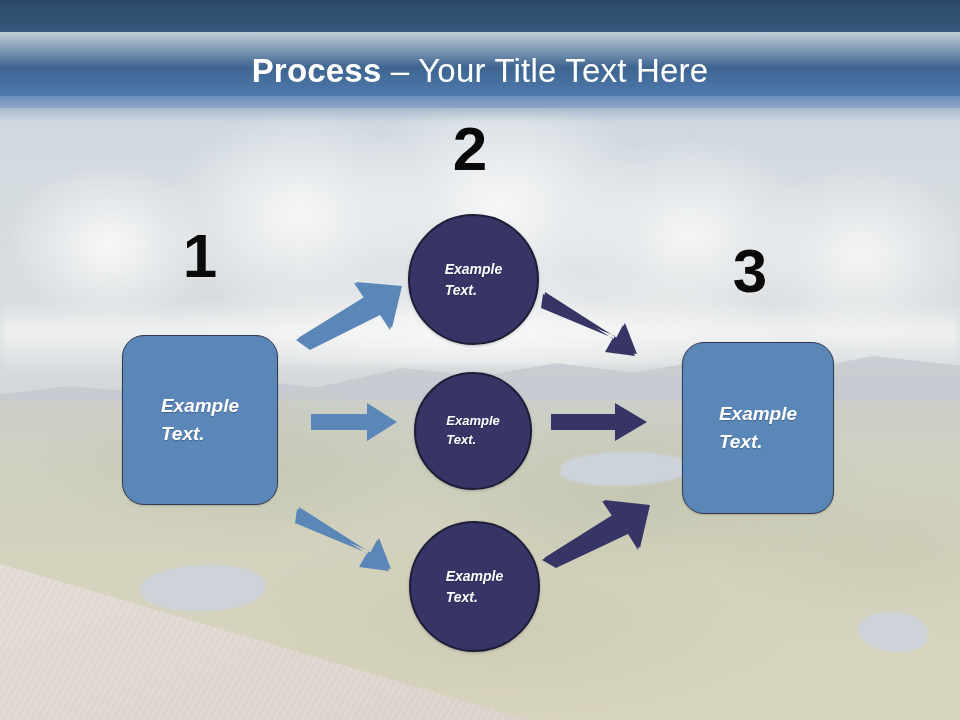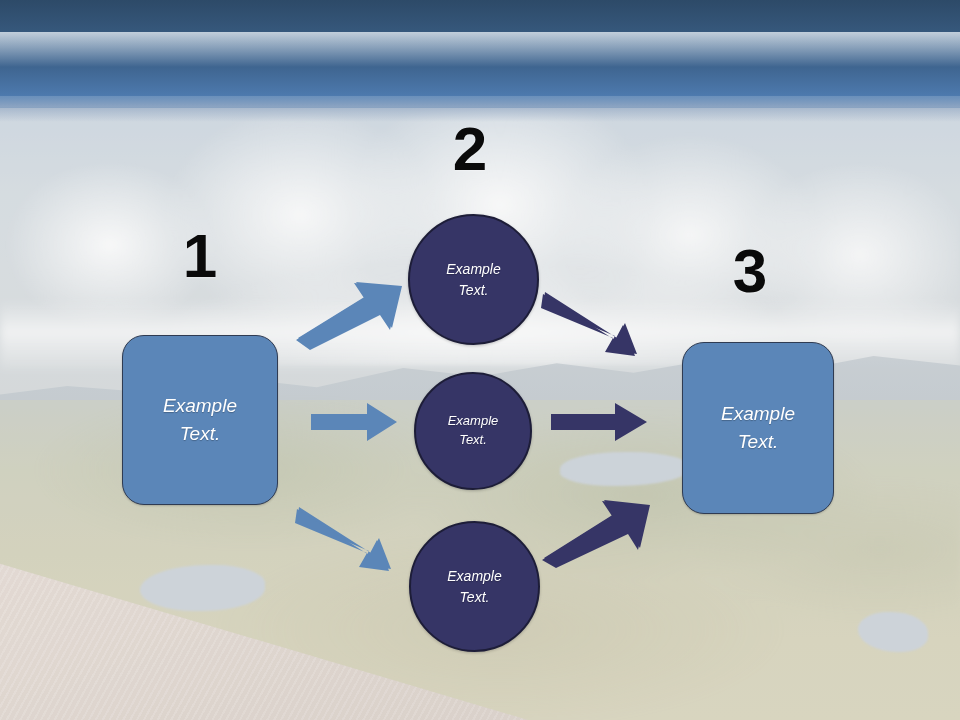--- a/index.html
+++ b/index.html
@@ -107,22 +107,22 @@
     display:flex;align-items:center;justify-content:center;
     box-shadow:0 1px 2px rgba(0,0,0,.18);
   }
   .circle{
     position:absolute;background:#363566;border:2px solid #1d1d38;
     border-radius:50%;box-sizing:border-box;
     display:flex;align-items:center;justify-content:center;
     box-shadow:0 1px 3px rgba(0,0,0,.22);
   }
   .shape-text{
-    color:#ffffff;font-style:italic;font-weight:normal;
-    text-align:center;line-height:1.45;pointer-events:none;
+    color:#ffffff;font-style:italic;font-weight:bold;
+    text-align:left;line-height:1.45;pointer-events:none;
     text-shadow:0 1px 1px rgba(0,0,0,.25);
   }
   .box .shape-text{font-size:19px;}
   .circle .shape-text{font-size:14px;}
   .circle.mid .shape-text{font-size:13px;}
 
   
   .arrow{position:absolute;}
   .arrow svg{display:block;overflow:visible;}
 </style>
@@ -142,20 +142,23 @@
     <div class="lake lake-d"></div>
     <div class="lake lake-a"></div>
     <div class="lake lake-c"></div>
     <div class="slope"></div>
     <div class="slope-tex"></div>
     <div class="bg-wash"></div>
   </div>
 
   <div class="header"></div>
   <div class="header-fade"></div>
+  <div class="title">
+    <span class="strong">Process</span><span class="rest"> – </span><span class="rest">Your Title Text Here</span>
+  </div>
 
   <div class="stepnum" style="left:155px;top:225px;width:90px;">1</div>
   <div class="stepnum" style="left:425px;top:118px;width:90px;">2</div>
   <div class="stepnum" style="left:705px;top:240px;width:90px;">3</div>
 
   <div class="arrow" style="left:296px;top:282px;">
     <svg width="110" height="68" viewBox="0 0 110 68">
       <polygon points="0,58 68,16 58,1 104,5 94,48 84,33 14,68" fill="#5b86b8"></polygon>
       <polygon points="2,56 70,14 60,0 106,4 96,46 86,31 16,66" fill="#5b86b8"></polygon>
     </svg>

